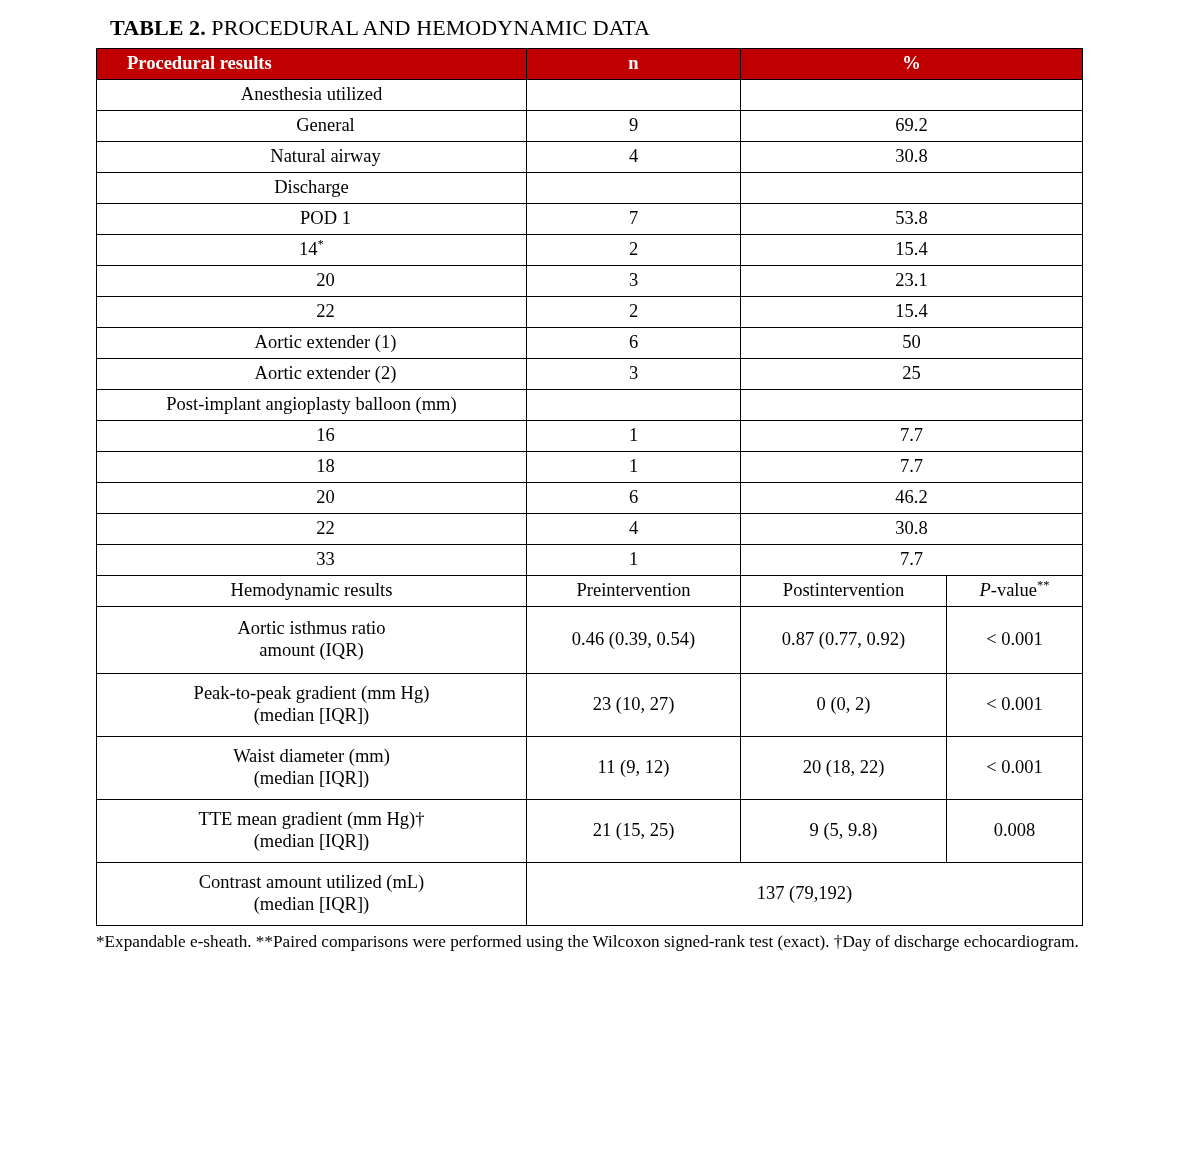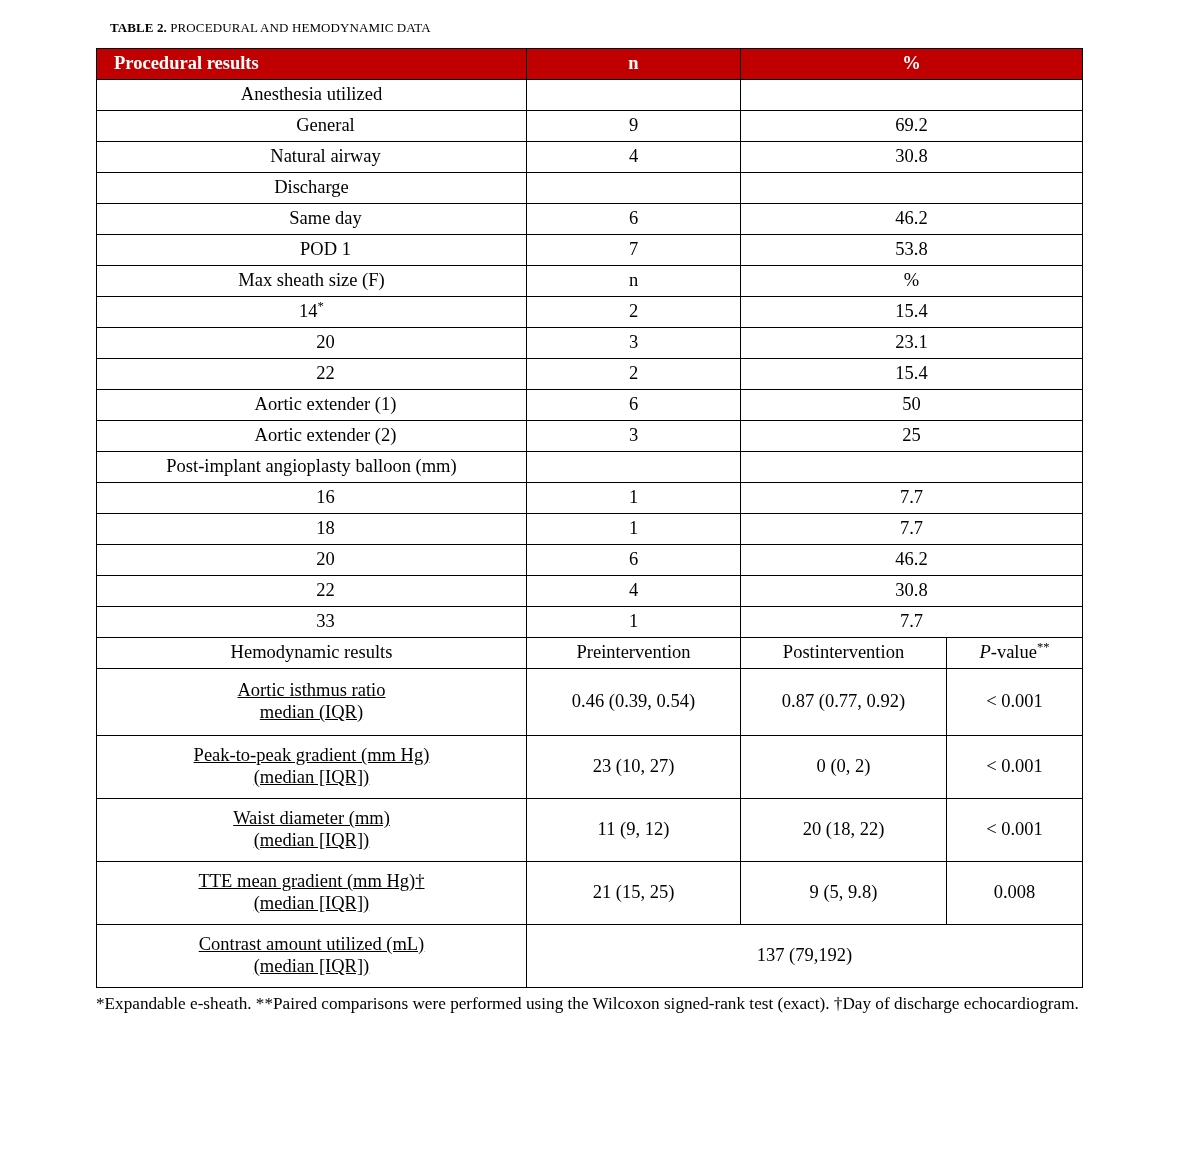--- a/index.html
+++ b/index.html
@@ -15,21 +15,21 @@
     overflow: hidden;
   }
   #page {
     position: relative;
     width: 1177px;
     height: 1168px;
     box-sizing: border-box;
     padding: 16px 96px 0 96px;
   }
   #table-title {
-    font-size: 13px;
+    font-size: 22px;
     line-height: 24px;
     letter-spacing: 0.1px;
     white-space: nowrap;
     margin: 0 0 8px 14px;
   }
   #table-title .t-bold { font-weight: bold; }
 
   table.data-table {
     border-collapse: collapse;
     table-layout: fixed;
@@ -55,21 +55,21 @@
   tr.header-row th {
     background: #C00000;
     color: #ffffff;
     font-weight: bold;
     height: 30px;
     font-size: 18.5px;
     border-color: #000;
   }
   tr.header-row th.h-left {
     text-align: left;
-    padding-left: 17px;
+    padding-left: 30px;
   }
 
   
   td.section-label {
     text-align: left;
     font-weight: bold;
     padding-left: 13px;
     height: 30px;
   }
   td.subheader-col {
@@ -87,21 +87,20 @@
   }
   td.num-cell { height: 30px; }
 
   
   td.hemo-label {
     text-align: left;
     padding-left: 13px;
     vertical-align: top;
     padding-top: 5px;
     line-height: 1.38;
-    text-decoration: underline;
   }
   td.hemo-val {
     vertical-align: top;
     padding-top: 5px;
   }
   tr.hemo-row td { height: 62px; }
   tr.hemo-row.tall td { height: 66px; }
 
   sup.mark {
     font-size: 0.68em;
@@ -154,33 +153,23 @@
           <td class="item-label indent-small"><span>Natural airway</span></td>
           <td class="num-cell">4</td>
           <td class="num-cell" colspan="2">30.8</td>
         </tr>
         <tr>
           <td class="section-label">Discharge</td>
           <td class="num-cell subheader-col"></td>
           <td class="num-cell subheader-col" colspan="2"></td>
         </tr>
         <tr>
-          <td class="item-label indent-small"><span>Same day</span></td>
-          <td class="num-cell">6</td>
-          <td class="num-cell" colspan="2">46.2</td>
-        </tr>
-        <tr>
           <td class="item-label indent-small"><span>POD 1</span></td>
           <td class="num-cell">7</td>
           <td class="num-cell" colspan="2">53.8</td>
-        </tr>
-        <tr>
-          <td class="section-label">Max sheath size (F)</td>
-          <td class="num-cell subheader-col">n</td>
-          <td class="num-cell subheader-col" colspan="2">%</td>
         </tr>
         <tr>
           <td class="item-label"><span>14</span><sup class="mark">*</sup></td>
           <td class="num-cell">2</td>
           <td class="num-cell" colspan="2">15.4</td>
         </tr>
         <tr>
           <td class="item-label indent-small"><span>20</span></td>
           <td class="num-cell">3</td>
           <td class="num-cell" colspan="2">23.1</td>
@@ -232,21 +221,21 @@
         </tr>
         <tr>
           <td class="section-label">Hemodynamic results</td>
           <td class="num-cell subheader-col">Preintervention</td>
           <td class="num-cell subheader-col">Postintervention</td>
           <td class="num-cell subheader-col"><span class="ital">P</span><span>-value</span><sup class="mark">**</sup></td>
         </tr>
         <tr class="hemo-row tall">
           <td class="hemo-label">
             <div><span>Aortic isthmus ratio</span></div>
-            <div>median (IQR)</div>
+            <div>amount (IQR)</div>
           </td>
           <td class="hemo-val">0.46 (0.39, 0.54)</td>
           <td class="hemo-val">0.87 (0.77, 0.92)</td>
           <td class="hemo-val">&lt; 0.001</td>
         </tr>
         <tr class="hemo-row">
           <td class="hemo-label">
             <div><span>Peak-to-peak gradient (mm Hg)</span></div>
             <div>(median [IQR])</div>
           </td>

